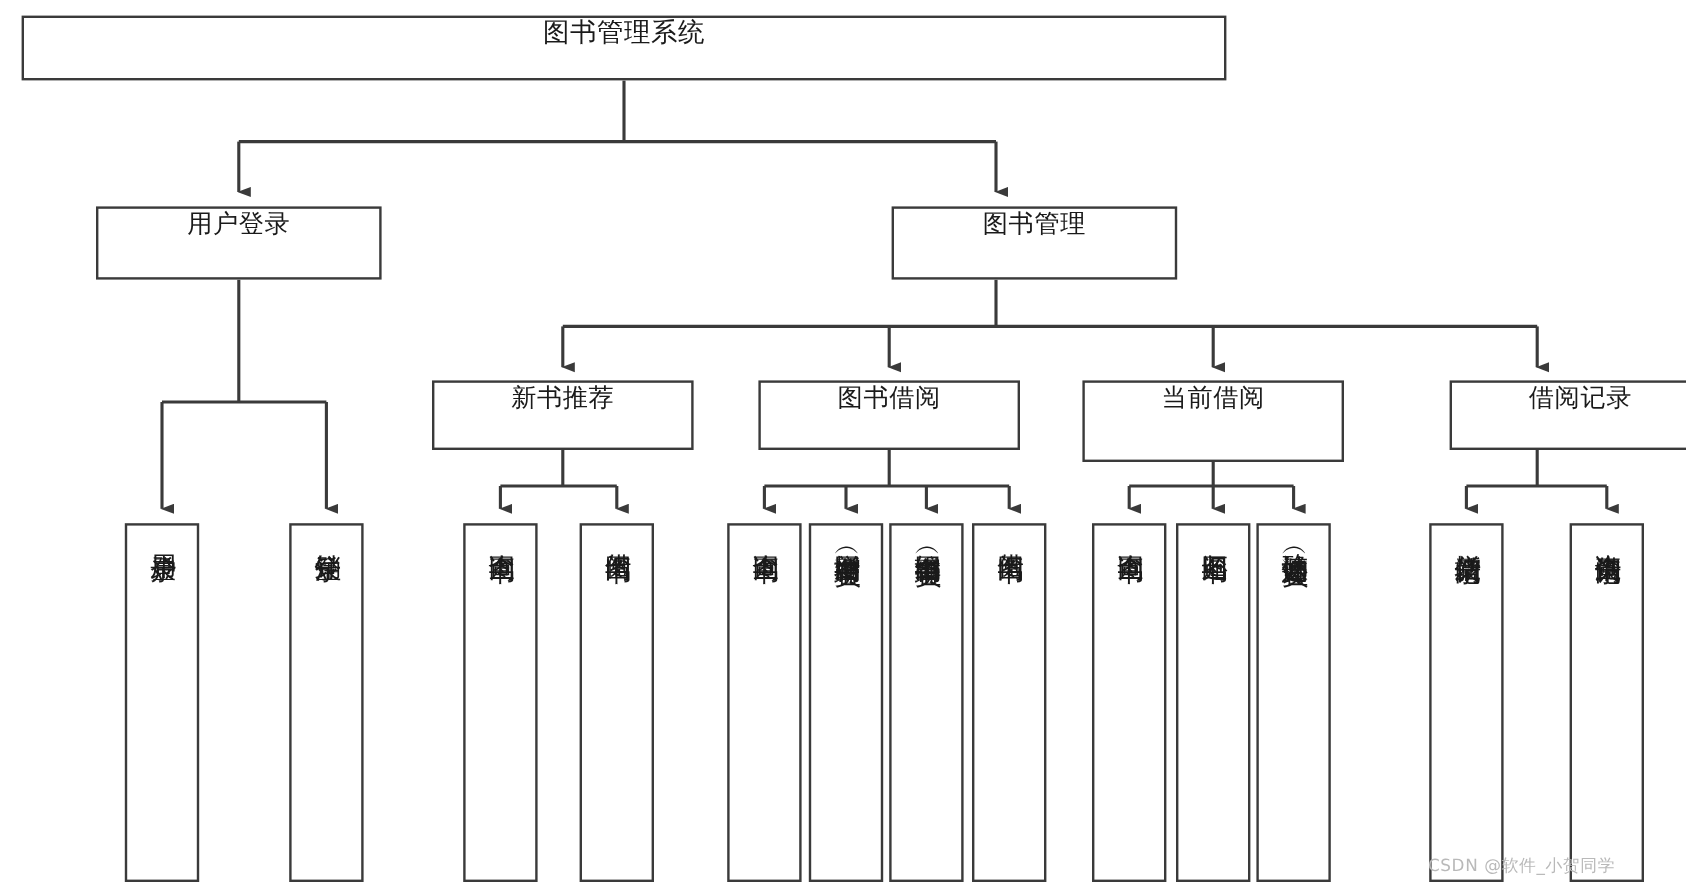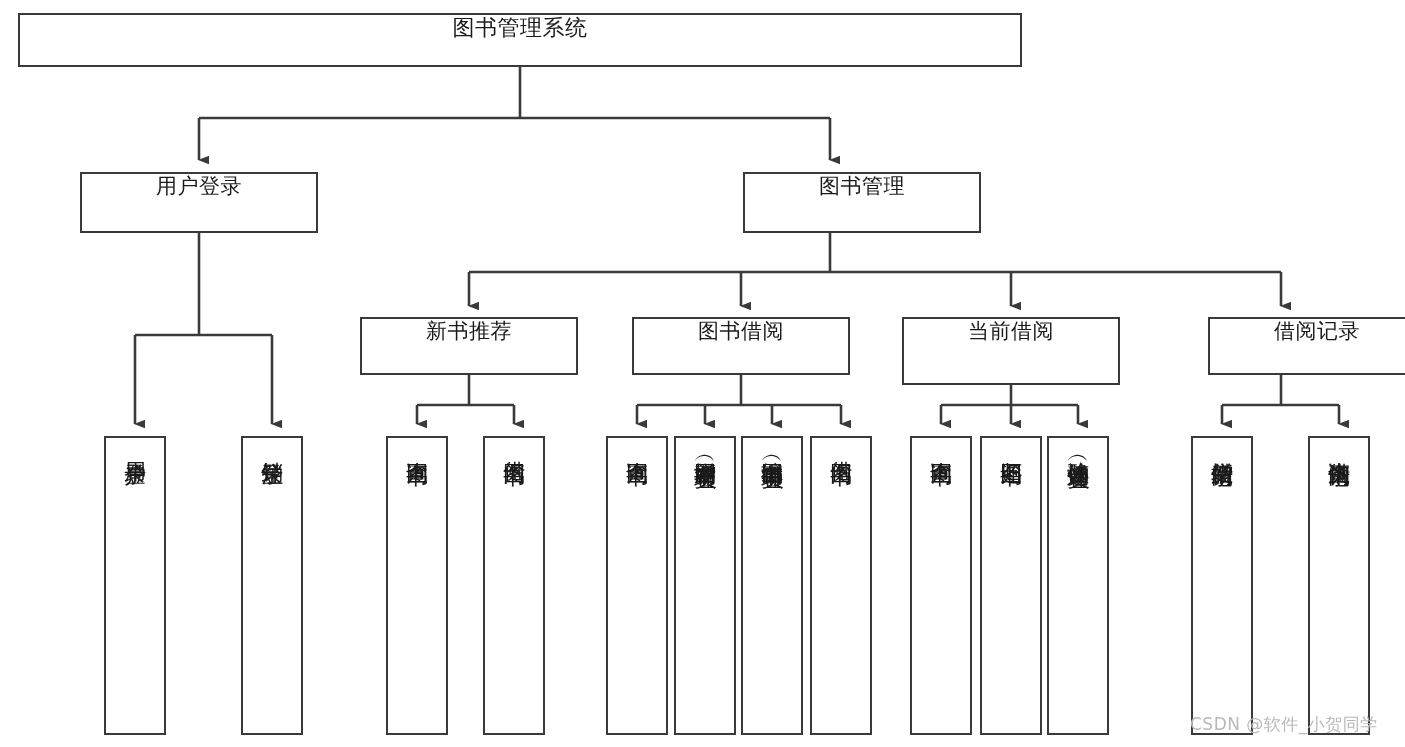--- a/index.html
+++ b/index.html
@@ -58,21 +58,21 @@
   .node.vert .label {
     writing-mode: vertical-rl;
     text-orientation: upright;
     font-size: 22px;
     line-height: 1.02;
     letter-spacing: 1px;
     white-space: nowrap;
   }
   .watermark {
     position: absolute;
-    font-size: 17px;
+    font-size: 14px;
     color: #b9b9b9;
     white-space: nowrap;
     letter-spacing: 0.5px;
   }
 </style>
 </head>
 <body>
 
 <div id="canvas">
 

